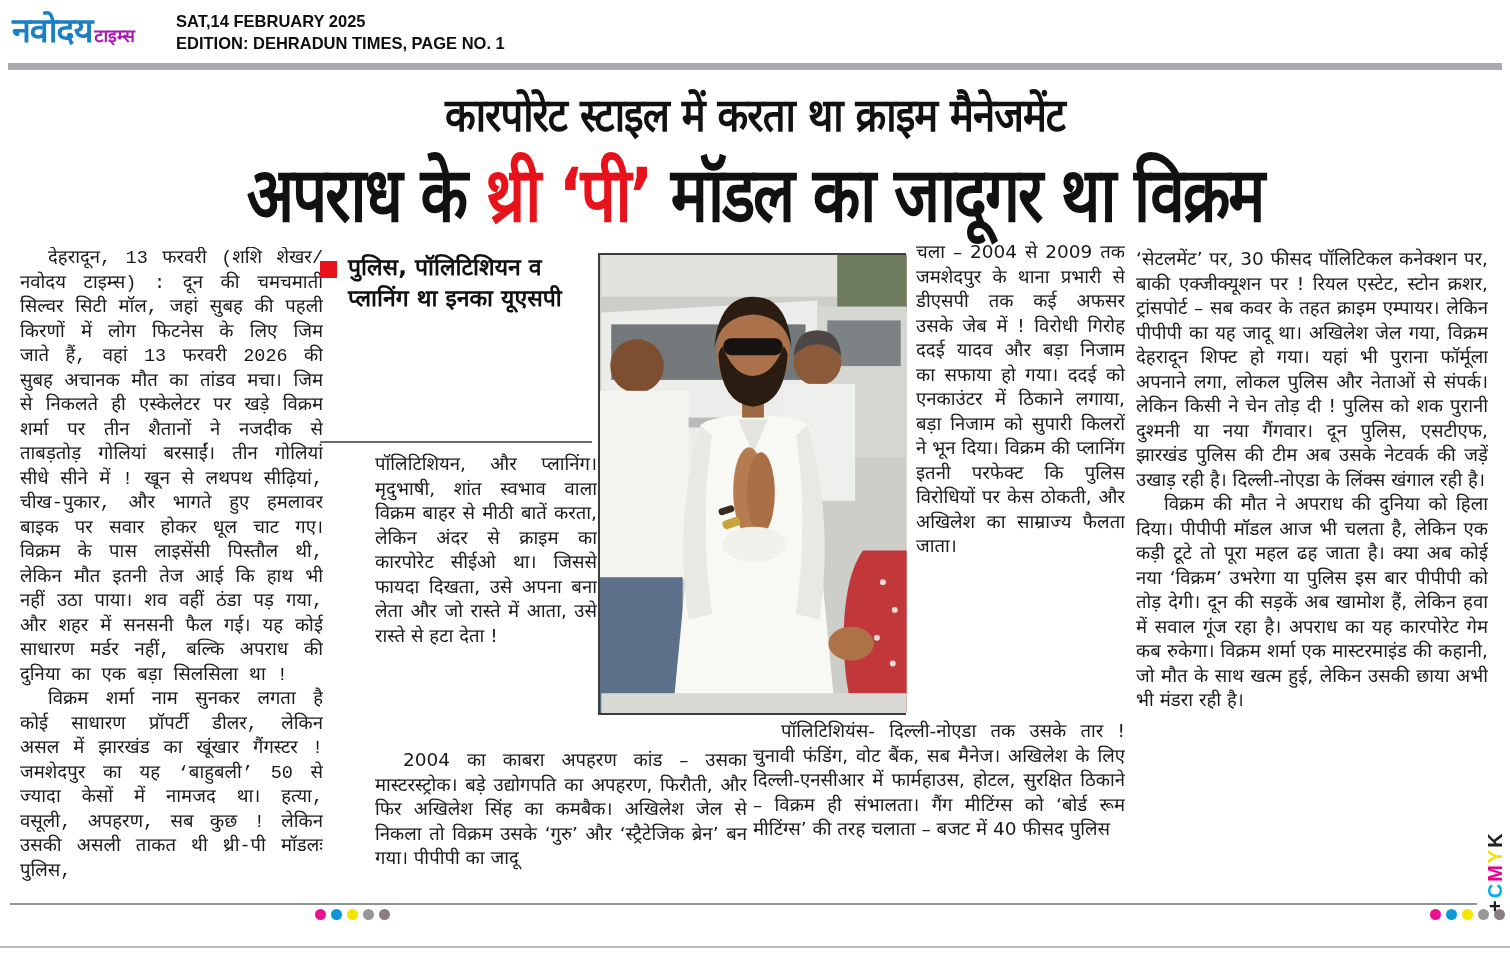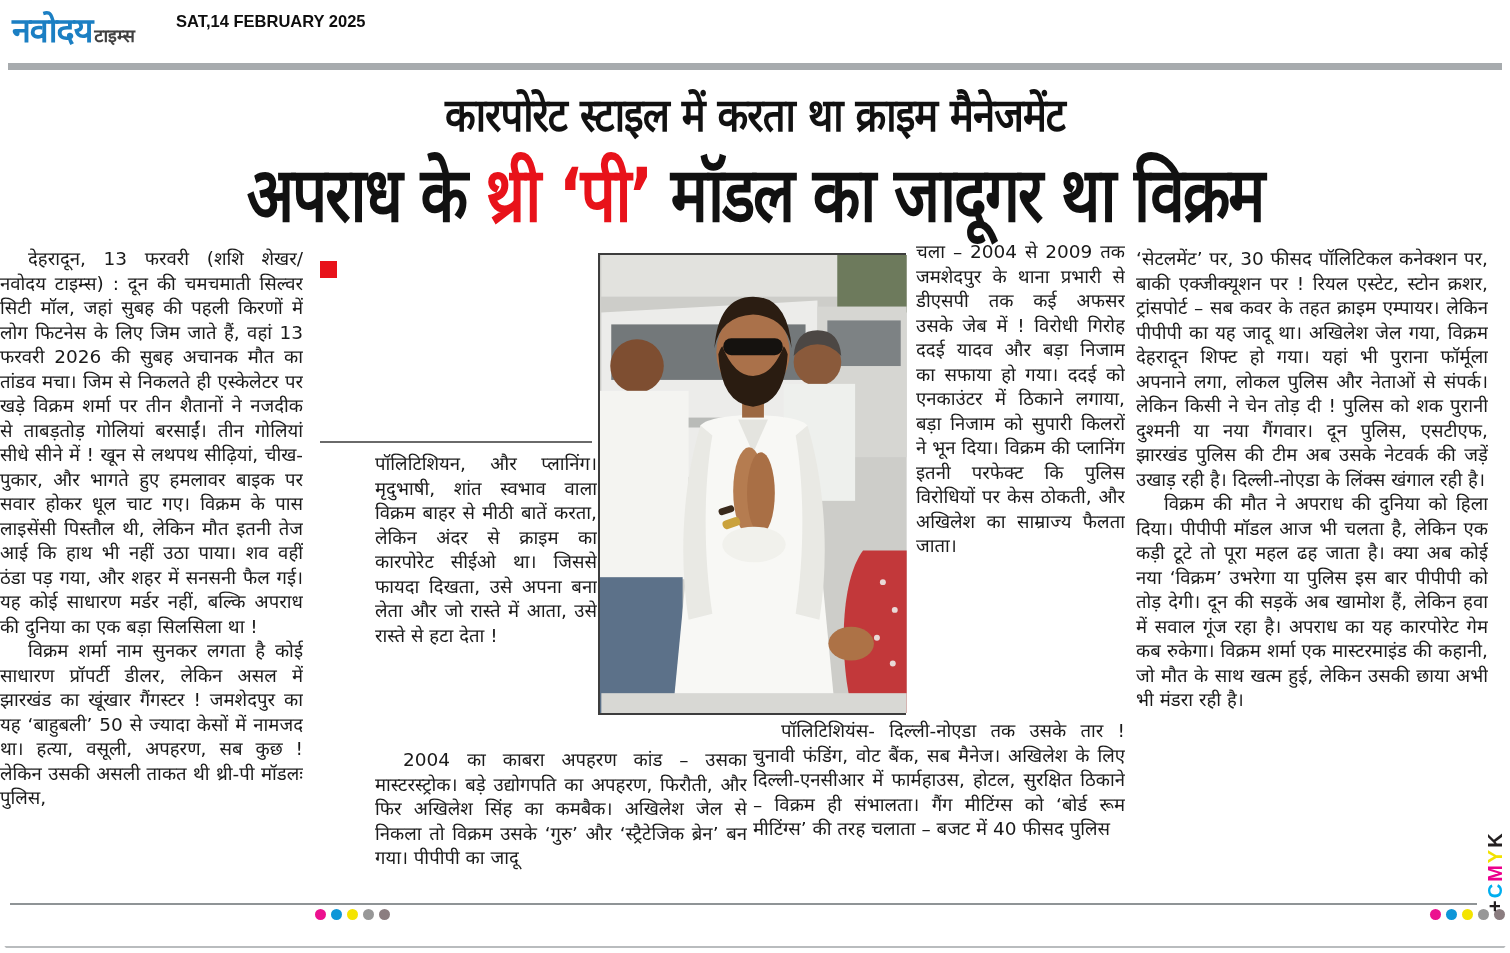--- a/index.html
+++ b/index.html
@@ -1,19 +1,19 @@
 <!DOCTYPE html>
 <html lang="hi"><head>
 <meta charset="utf-8">
 <style>
   * { margin:0; padding:0; box-sizing:border-box; }
   html,body { background:#ffffff; }
   .page {
     position:relative; width:1510px; height:953px; background:#fff;
-    font-family:"DejaVu Sans", sans-serif; color:#1a1a1a; overflow:hidden;border-radius:19px;
+    font-family:"DejaVu Sans", sans-serif; color:#1a1a1a; overflow:hidden;
   }
   
   .masthead { position:absolute; left:12px; top:6px; display:flex; align-items:flex-start; }
   .logo { display:flex; align-items:baseline; width:150px; }
   .logo-main { font-size:34px; font-weight:bold; letter-spacing:-1px; color:#1b7fc3; }
   .logo-sub  { font-size:18px; font-weight:bold; margin-left:2px; color:#1b7fc3; }
   .dateline { margin-left:14px; font-family:"Liberation Sans", sans-serif; font-weight:bold;
               font-size:16.5px; line-height:22px; color:#0e0e0e; padding-top:4px; }
   .gray-bar { position:absolute; left:8px; top:63px; width:1494px; height:7px; background:#a7abae; }
   
@@ -25,21 +25,21 @@
   .headline {
     position:absolute; left:0; top:140px; width:100%; text-align:center;
     font-size:62px; font-weight:bold; letter-spacing:-2px; color:#111;
     transform:scaleY(1.22); transform-origin:center top; white-space:nowrap;
   }
   .hl-red { color:#e8121a; }
   
   .col { position:absolute; font-size:18.5px; line-height:24.5px; text-align:justify; overflow:hidden; }
   .col p { text-align:justify; }
   .indent { text-indent:28px; }
-  #col1 { left:0;  top:247px; width:303px; height:656px; }
+  #col1 { left:20px;  top:247px; width:303px; height:656px;font-family:Liberation Mono, monospace; }
   #col2 { left:375px; top:452px; width:222px; height:294px; }
   #col4 { left:916px; top:240px; width:209px; height:472px; }
   #wide-left  { left:375px; top:748px; width:372px; height:156px; }
   #wide-right { left:753px; top:719px; width:372px; height:185px; }
   #col5 { left:1136px; top:247px; width:352px; height:657px; }
   
   .bullet-box { position:absolute; left:320px; top:252px; width:274px; }
   .bullet-item { display:flex; margin-bottom:16px; }
   .bullet-sq { flex:0 0 17px; width:17px; height:17px; margin-top:9px; margin-right:11px; background:#e8121a; }
   .bullet-text { font-size:23px; line-height:31px; font-weight:bold; color:#111; }
@@ -63,40 +63,42 @@
   #photo svg { display:block; }
 </style>
 </head>
 <body>
 
 <div class="page">
 
   <header class="masthead">
     <div class="logo">
       <span class="logo-main" style="color: rgb(27, 127, 195);">नवोदय</span>
-      <span class="logo-sub" style="color: #404040;">टाइम्स</span>
+      <span class="logo-sub" style="color: #a21caf;">टाइम्स</span>
     </div>
     <div class="dateline">
       <div>SAT,14 FEBRUARY 2025</div>
+      <div>EDITION: DEHRADUN TIMES, PAGE NO. 1</div>
     </div>
   </header>
 
   <div class="gray-bar" style="background: rgb(167, 171, 174);"></div>
 
   <h2 class="kicker">कारपोरेट स्टाइल में करता था क्राइम मैनेजमेंट</h2>
   <h1 class="headline"><span>अपराध के </span><span class="hl-red" style="color: rgb(232, 18, 26);">थ्री ‘पी’</span><span> मॉडल का जादूगर था विक्रम</span></h1>
 
   <section class="col" id="col1">
     <p class="indent">देहरादून,  13 फरवरी (शशि शेखर/ नवोदय टाइम्स) : दून की चमचमाती सिल्वर सिटी मॉल, जहां सुबह की पहली किरणों में लोग फिटनेस के लिए जिम जाते हैं, वहां 13 फरवरी 2026 की सुबह अचानक मौत का तांडव मचा। जिम से निकलते ही एस्केलेटर पर खड़े विक्रम शर्मा पर तीन शैतानों ने नजदीक से ताबड़तोड़ गोलियां बरसाईं। तीन गोलियां सीधे सीने में ! खून से लथपथ सीढ़ियां, चीख-पुकार, और भागते हुए हमलावर बाइक पर सवार होकर धूल चाट गए। विक्रम के पास लाइसेंसी पिस्तौल थी, लेकिन मौत इतनी तेज आई कि हाथ भी नहीं उठा पाया। शव वहीं ठंडा पड़ गया, और शहर में सनसनी फैल गई। यह कोई साधारण मर्डर नहीं, बल्कि अपराध की दुनिया का एक बड़ा सिलसिला था !</p>
     <p class="indent">विक्रम शर्मा नाम सुनकर लगता है कोई साधारण प्रॉपर्टी डीलर, लेकिन असल में झारखंड का खूंखार गैंगस्टर ! जमशेदपुर का यह ‘बाहुबली’ 50 से ज्यादा केसों में नामजद था। हत्या, वसूली, अपहरण, सब कुछ ! लेकिन उसकी असली ताकत थी थ्री-पी मॉडलः पुलिस,</p>
   </section>
 
   <aside class="bullet-box">
     <div class="bullet-item">
       <span class="bullet-sq" style="background: rgb(232, 18, 26);"></span>
+      <span class="bullet-text">पुलिस, पॉलिटिशियन व प्लानिंग था इनका यूएसपी</span>
     </div>
   </aside>
   <div class="rule" id="rule-bullets"></div>
 
   <section class="col" id="col2">
     <p>पॉलिटिशियन, और प्लानिंग। मृदुभाषी, शांत स्वभाव वाला विक्रम बाहर से मीठी बातें करता, लेकिन अंदर से क्राइम का कारपोरेट सीईओ था। जिससे फायदा दिखता, उसे अपना बना लेता और जो रास्ते में आता, उसे रास्ते से हटा देता !</p>
   </section>
 
   <figure id="photo">
     <svg viewBox="0 0 308 462" width="308" height="458">

